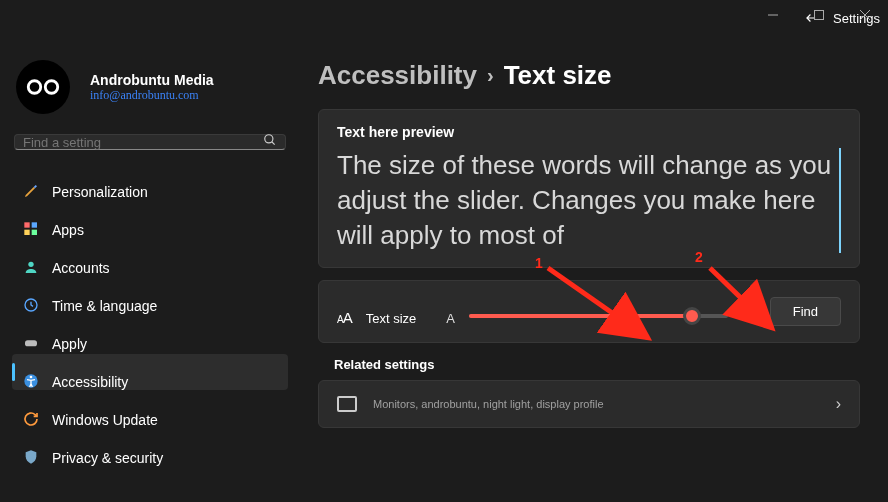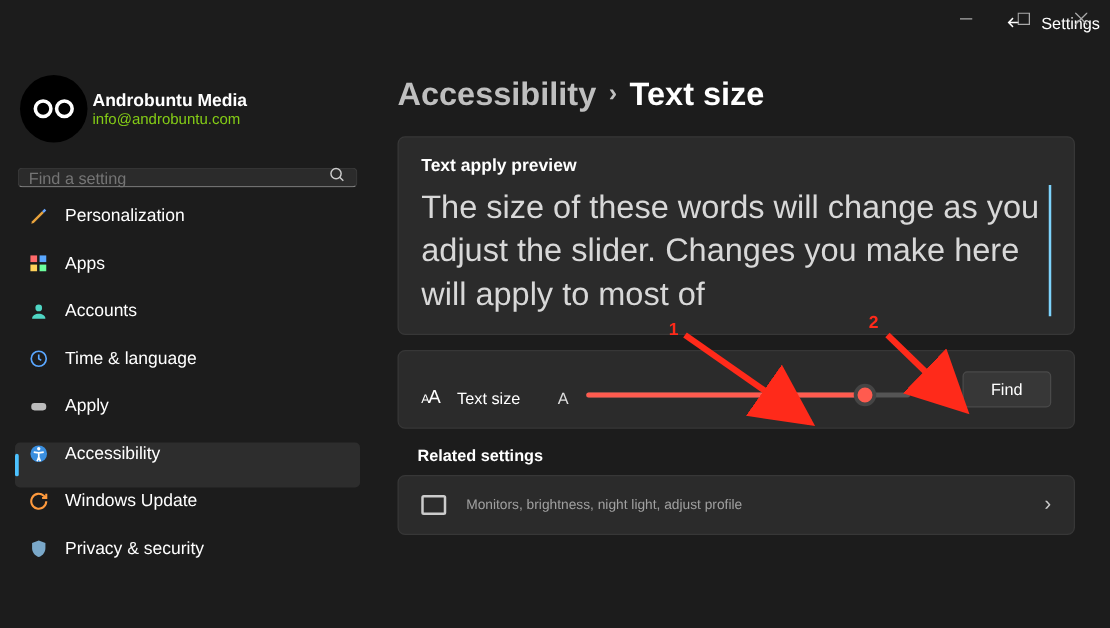--- a/index.html
+++ b/index.html
@@ -32,41 +32,41 @@
   .win-controls .ctrl {
     width:46px; height:30px; display:flex;align-items:center;justify-content:center;
     color:#aaa; cursor:pointer;
   }
   
   .layout { display:flex; height: calc(100% - 36px); }
   .sidebar {
     width: 300px; padding: 16px 12px 0 12px;
     display:flex; flex-direction:column;
   }
-  .profile { display:flex; align-items:center; gap:4px; margin: 8px 4px 20px 4px;}
+  .profile { display:flex; align-items:center; gap:20px; margin: 8px 4px 20px 4px;}
   .avatar {
     width:54px;height:54px;border-radius:50%;background:#000;
     display:flex;align-items:center;justify-content:center;
   }
   .avatar svg { width:34px; height:20px;}
   .profile .pname { font-size:14px; font-weight:600;}
-  .profile .pemail { font-size:12px; color:#84cc16;}
+  .profile .pemail { font-size:12px; color:#3b82f6;font-family:Liberation Serif, serif;}
   .search {
     display:flex; align-items:center;
     background:#2b2b2b; border:1px solid #3a3a3a; border-bottom:1px solid #888;
     border-radius:4px; height:16px; padding:0 8px; margin:0 2px 14px 2px;
   }
   .search input {
     flex:1; background:transparent; border:none; outline:none;
     color:#ccc; font-size:13px;
   }
   .search .sicon { color:#ccc; }
   .navlist { display:flex; flex-direction:column; gap:2px; }
   .navitem {
-    display:flex; align-items:flex-start; gap:12px;
+    display:flex; align-items:flex-end; gap:12px;
     height:36px; padding:0 10px; border-radius:4px;
     font-size:14px; color:#fff; cursor:pointer; position:relative;
   }
   .navitem.active { background:#2d2d2d; }
   .navitem.active::before {
     content:""; position:absolute; left:0; top:9px; bottom:9px;
     width:3px; background:#4cc2ff; border-radius:2px;
   }
   .navicon { width:18px;height:18px; display:flex;align-items:center;justify-content:center;}
   
@@ -238,42 +238,42 @@
   </div>
 
   <div class="main">
     <div class="breadcrumb">
       <span class="bc-parent">Accessibility</span>
       <span class="chev">›</span>
       <span>Text size</span>
     </div>
 
     <div class="card">
-      <div class="ctitle">Text apply preview</div>
+      <div class="ctitle">Text here preview</div>
       <div class="preview-text">The size of these words will change as you adjust the slider. Changes you make here will apply to most of</div>
     </div>
 
     <div class="card sizecard">
       <span class="aa-icon"><span style="font-size:10px">A</span>A</span>
       <span class="slabel">Text size</span>
       <span class="sA-small">A</span>
       <div class="slider">
         <div class="track"></div>
           <div class="fill"></div>
           <div class="thumb"></div>
       </div>
       <span class="sA-big">A</span>
       <button class="applybtn">Find</button>
     </div>
 
     <div class="section-label">Related settings</div>
     <div class="card relcard">
       <div class="relicon"></div>
       <div class="reltxt">
-        <div class="t2">Monitors, brightness, night light, adjust profile</div>
+        <div class="t2">Monitors, androbuntu, night light, display profile</div>
       </div>
       <span class="arrow">›</span>
     </div>
   </div>
 </div>
 
 <svg class="arrow-svg" style="left:0;top:0;" width="888" height="502">
   <defs>
     <marker id="ahead" markerWidth="12" markerHeight="12" refX="9" refY="5" orient="auto">
       <path d="M0 0 L10 5 L0 10 z" fill="#ff2a1a"></path>

